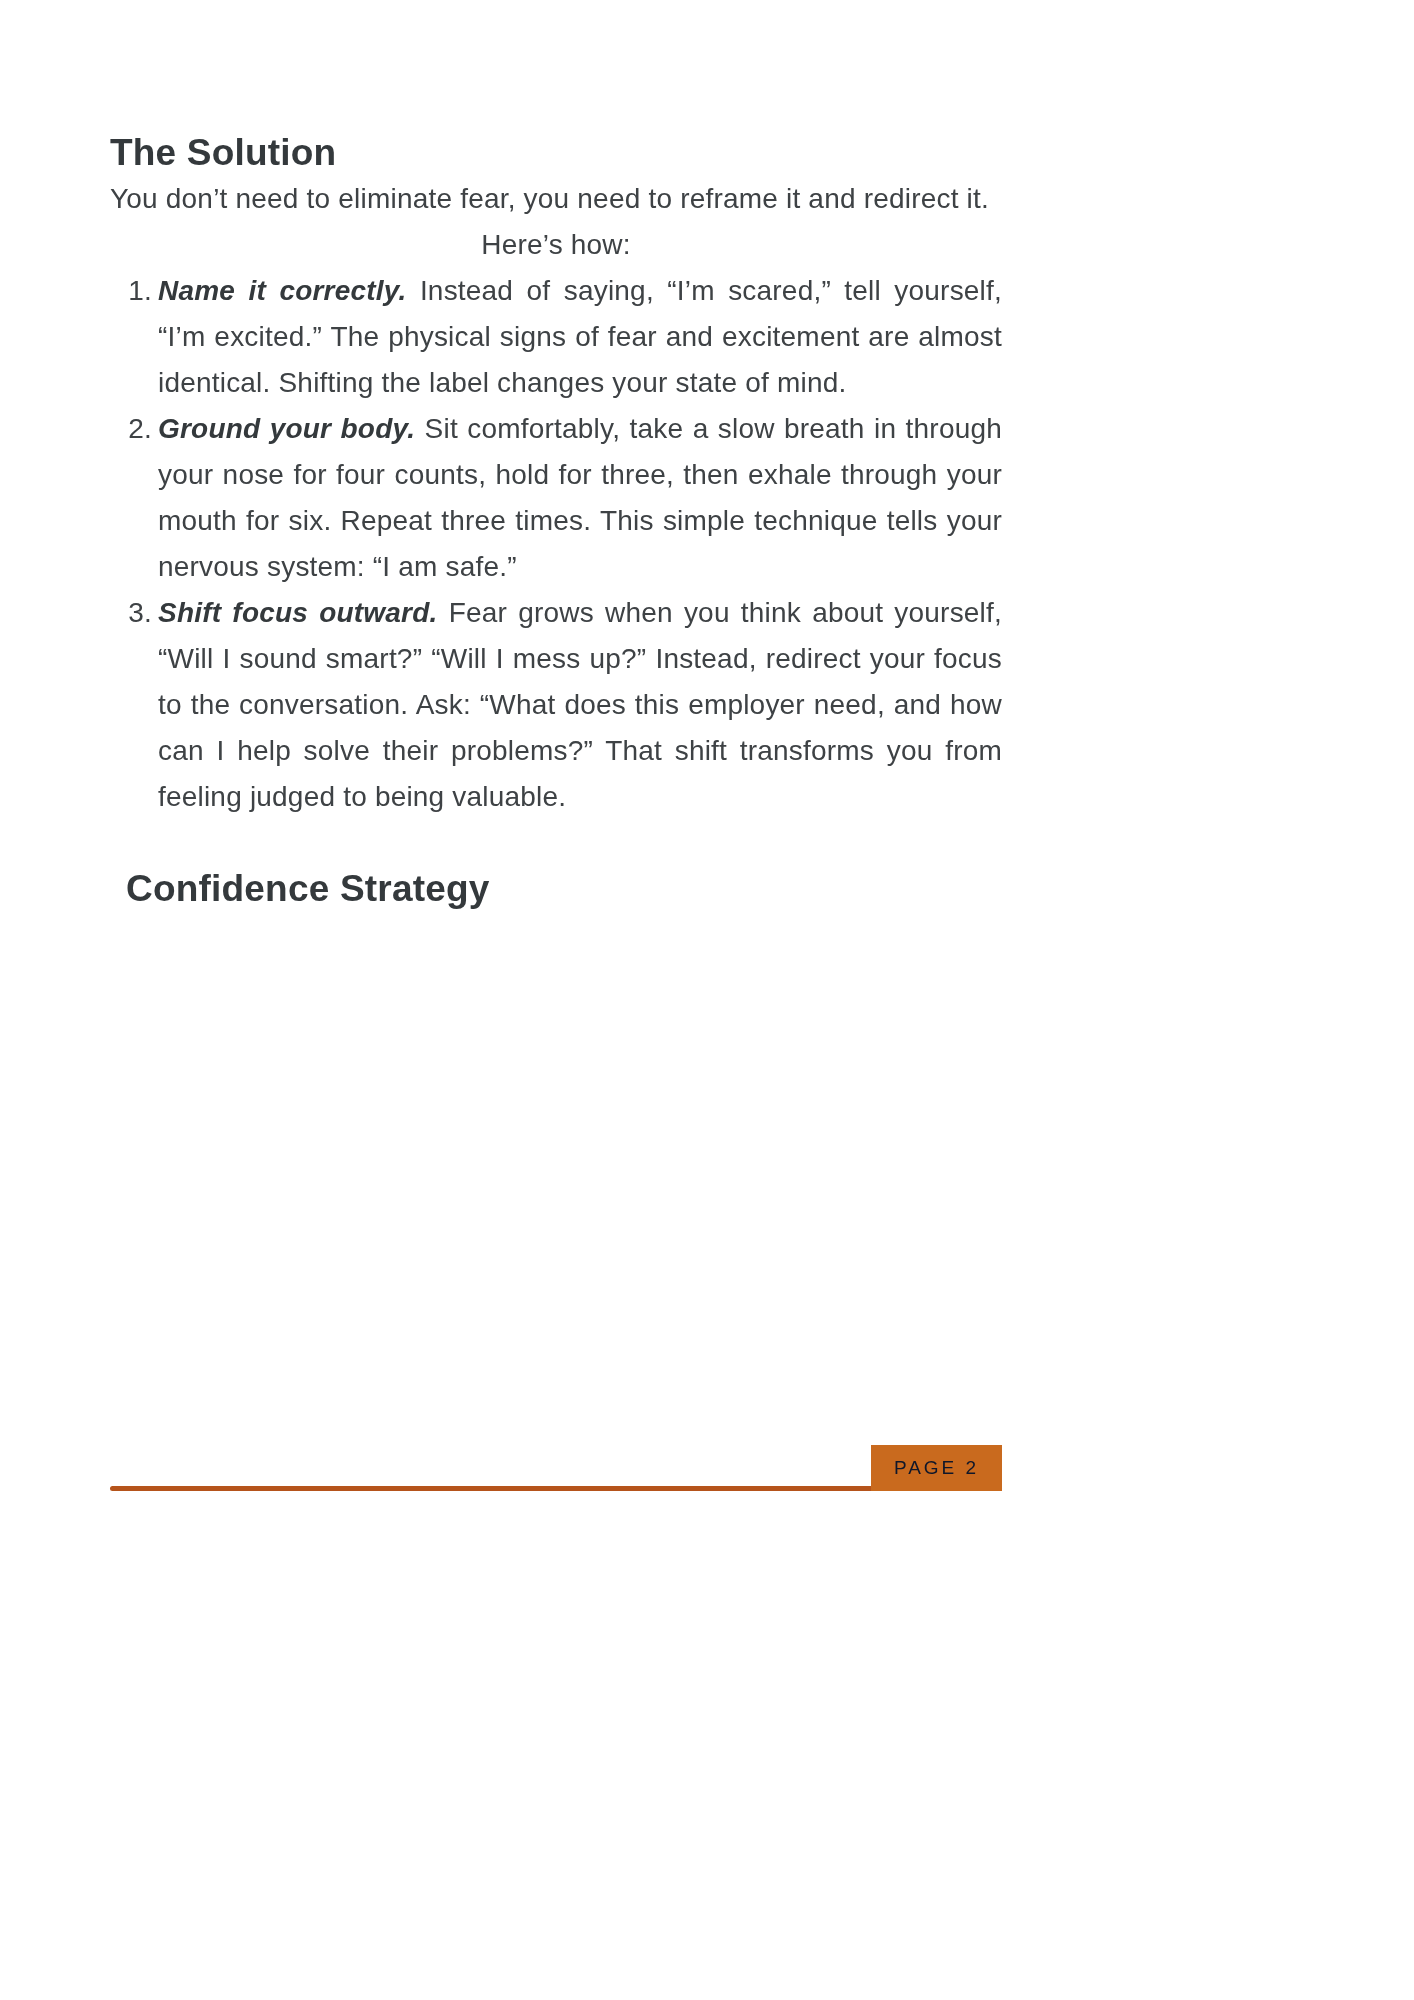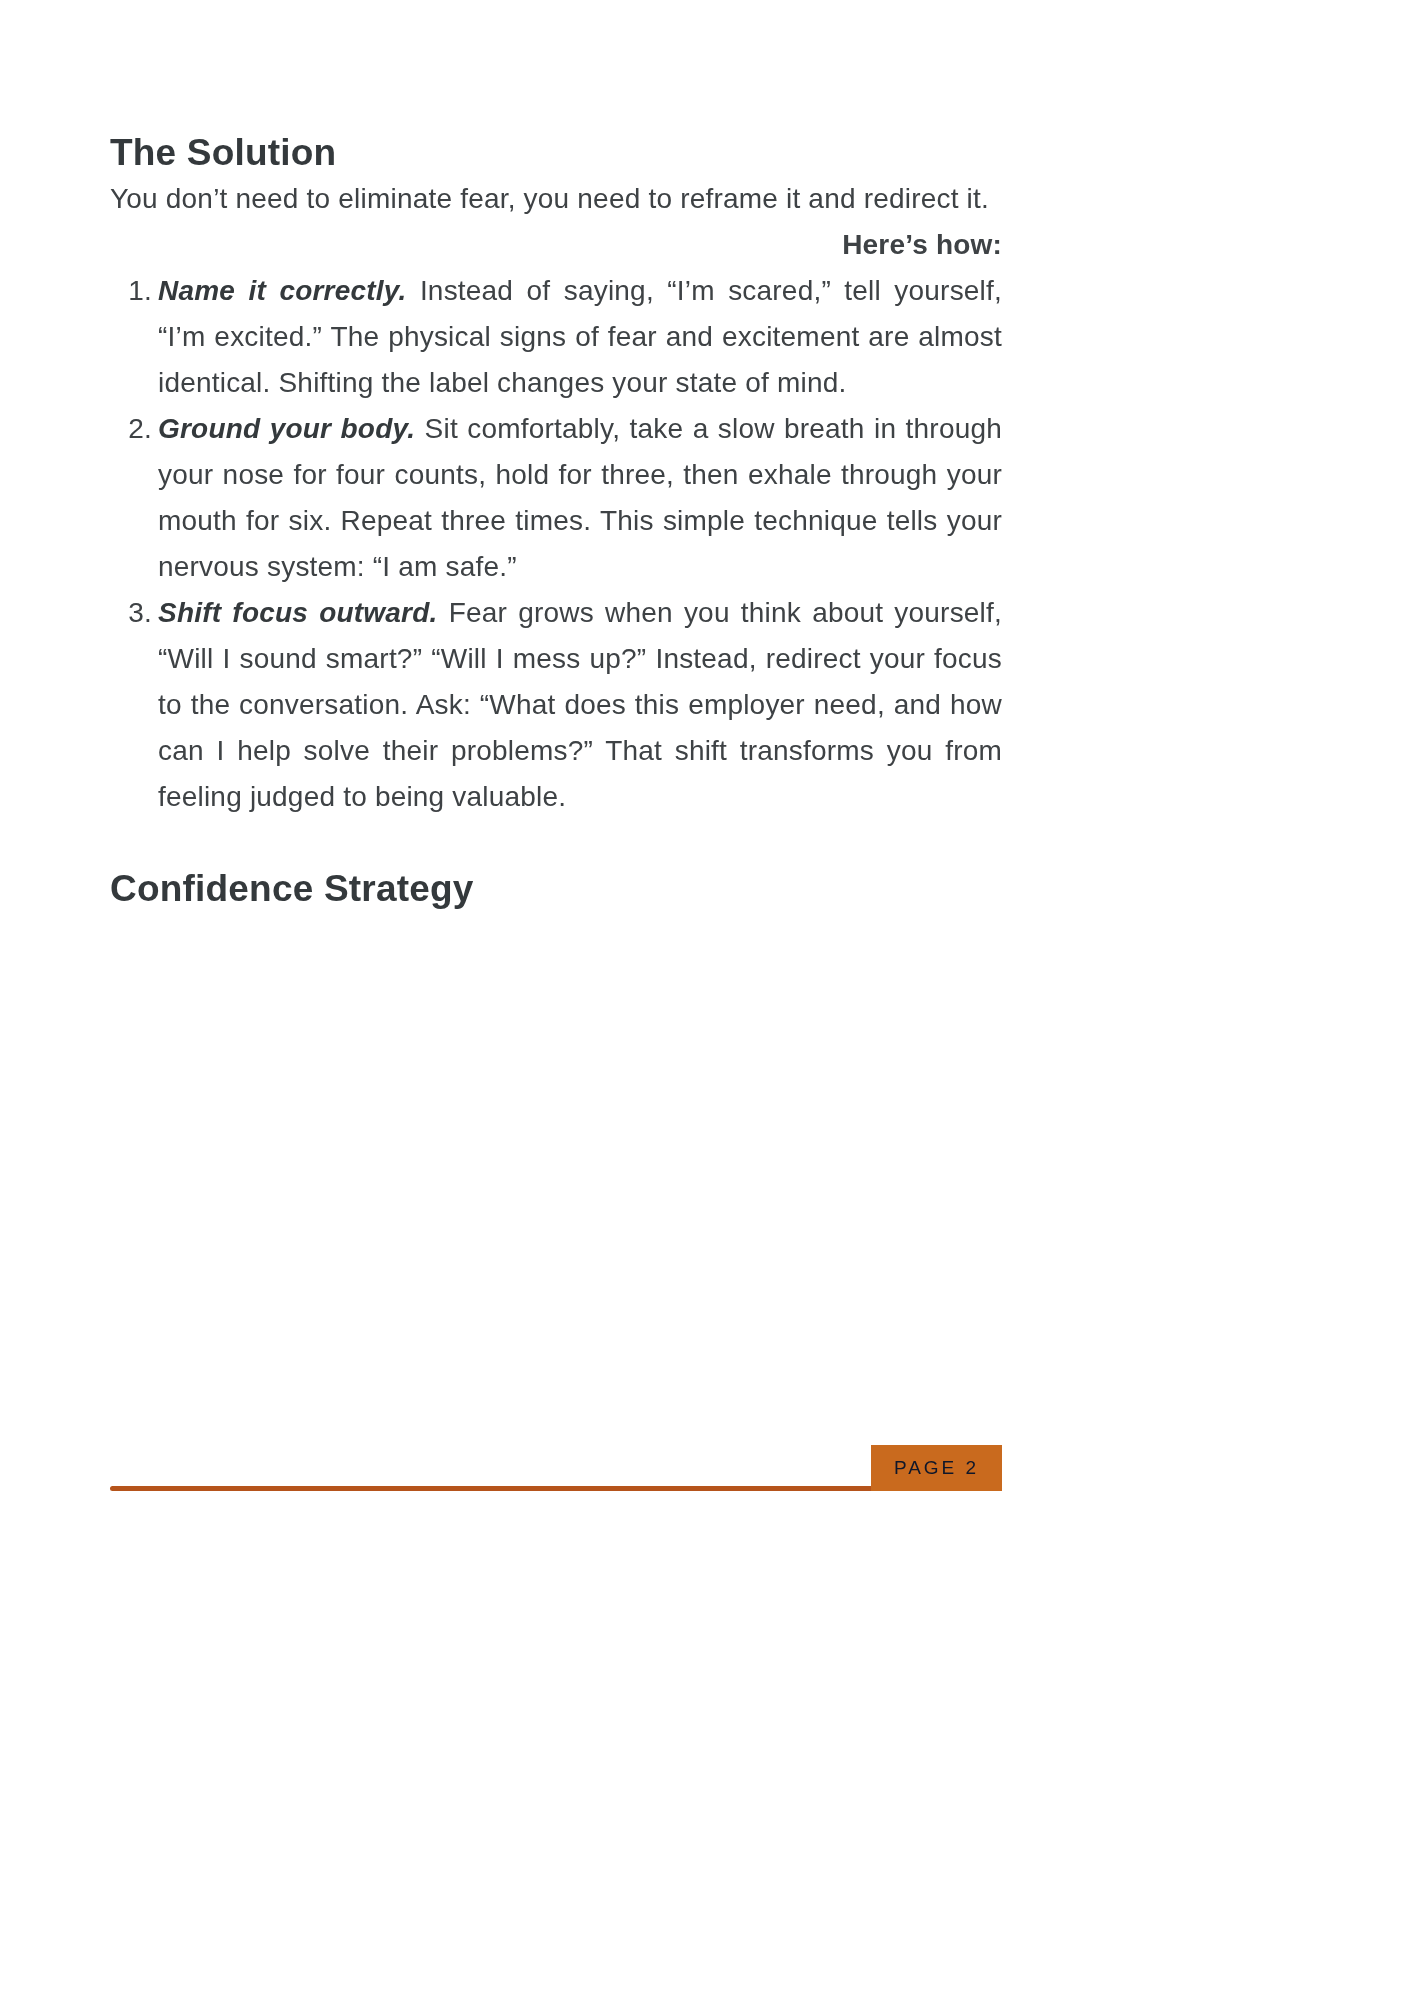--- a/index.html
+++ b/index.html
@@ -27,28 +27,28 @@
   }
   .heading {
     font-size: 37px;
     line-height: 46px;
     font-weight: bold;
     color: var(--heading, #34393c);
     margin: 0;
   }
   .heading--confidence {
     margin-top: 46px;
+    margin-left: 16px;
   }
   .para {
     margin: 0;
     text-align: justify;
   }
   .para--no-justify {
-    text-align: right;
-    font-weight: bold;
+    text-align: center;
   }
   .steps {
     margin: 0;
     padding: 0;
     list-style: none;
   }
   .step {
     display: flex;
     margin: 0;
   }

